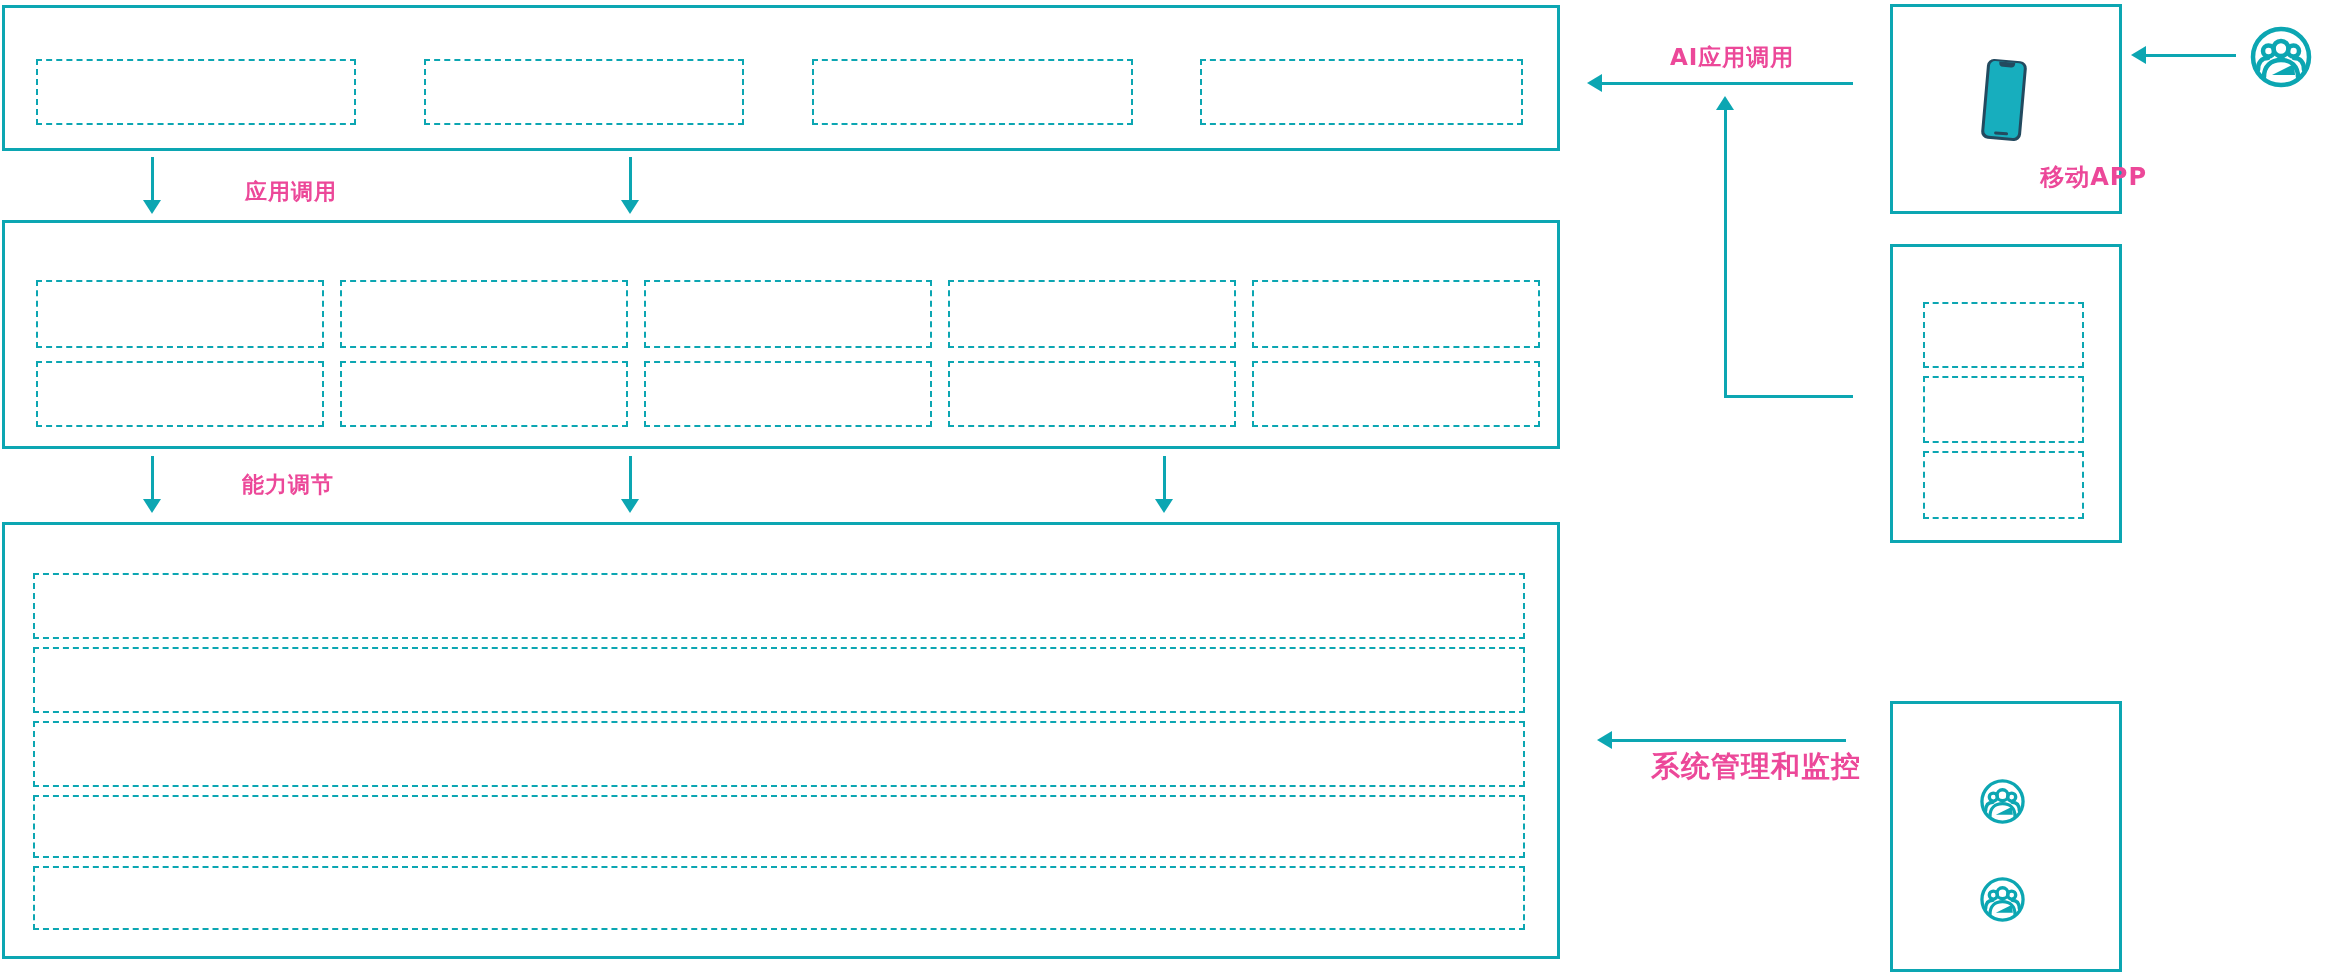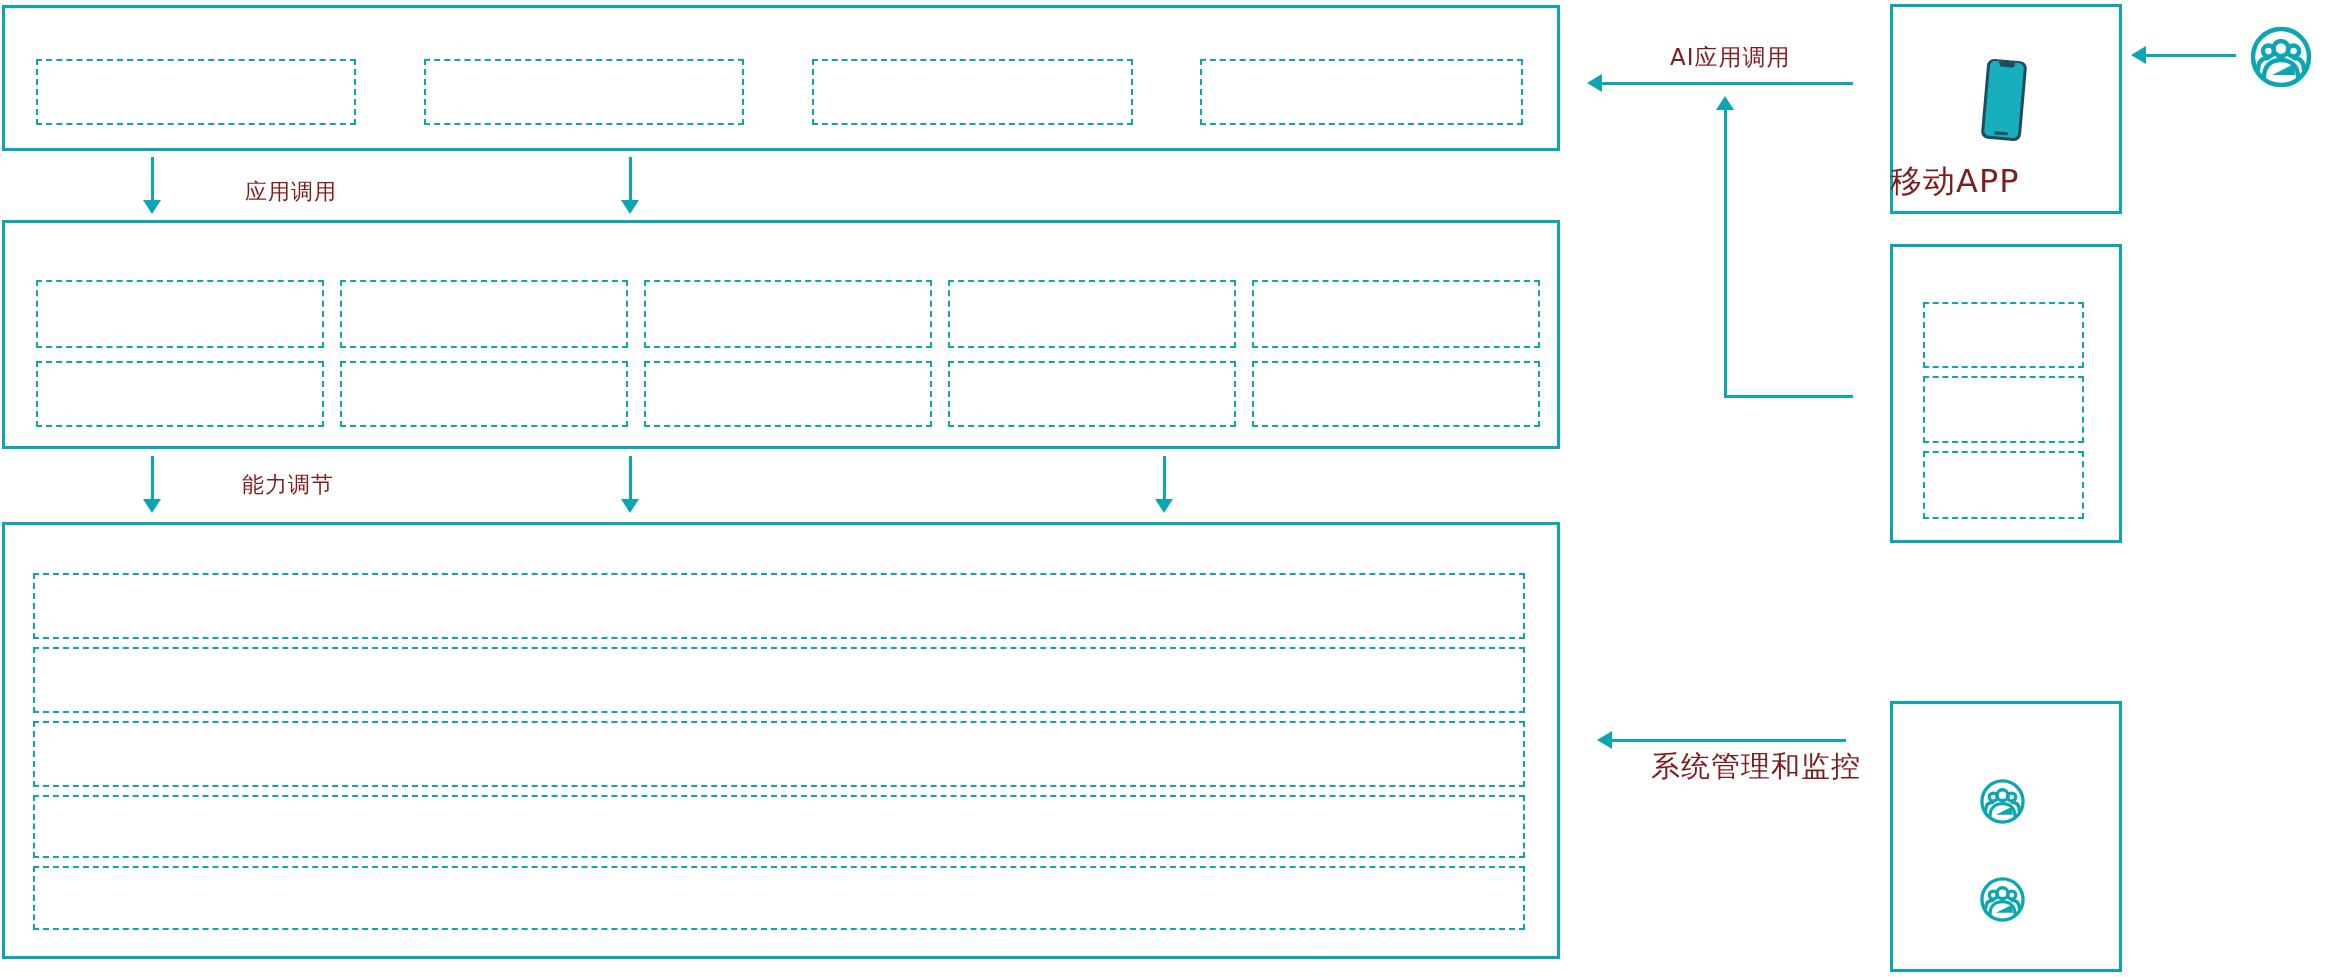--- a/index.html
+++ b/index.html
@@ -17,22 +17,22 @@
     box-sizing:border-box;
   }
   .dashed{
     position:absolute;
     border:2px dashed #0ca6b2;
     box-sizing:border-box;
     background:transparent;
   }
   .lbl{
     position:absolute;
-    color:#7f1d1d;
-    font-weight:400;
+    color:#ec4899;
+    font-weight:700;
     font-size:22px;
     line-height:1.1;
     white-space:nowrap;
     letter-spacing:1px;
   }
   .hline{position:absolute;height:3px;background:#0ca6b2;}
   .vline{position:absolute;width:3px;background:#0ca6b2;}
   .arr{position:absolute;width:0;height:0;}
   .arr-down{border-left:9px solid transparent;border-right:9px solid transparent;border-top:14px solid #0ca6b2;}
   .arr-up{border-left:9px solid transparent;border-right:9px solid transparent;border-bottom:14px solid #0ca6b2;}
@@ -91,21 +91,21 @@
   <div class="dashed" style="left:33px;top:721px;width:1492px;height:66px"></div>
   <div class="dashed" style="left:33px;top:795px;width:1492px;height:63px"></div>
   <div class="dashed" style="left:33px;top:866px;width:1492px;height:64px"></div>
 
   <div class="band" style="left:1890px;top:4px;width:232px;height:210px"></div>
   <div class="phone" style="left:1984px;top:60px">
     <div class="screen"></div>
     <div class="notch"></div>
     <div class="home"></div>
   </div>
-  <div class="lbl" style="left:1890px;top:164px;width:257px;text-align:left;font-size:32px">移动APP</div>
+  <div class="lbl" style="left:1890px;top:164px;width:257px;text-align:right;font-size:24px">移动APP</div>
 
   <div class="band" style="left:1890px;top:244px;width:232px;height:299px"></div>
   <div class="dashed" style="left:1923px;top:302px;width:161px;height:66px"></div>
   <div class="dashed" style="left:1923px;top:376px;width:161px;height:67px"></div>
   <div class="dashed" style="left:1923px;top:451px;width:161px;height:68px"></div>
 
   <div class="band" style="left:1890px;top:701px;width:232px;height:271px"></div>
   <div class="usericon" style="left:1979px;top:778px">
     <svg width="47" height="47" viewBox="0 0 64 64" fill="none" stroke="#0ca6b2" stroke-width="4.5" stroke-linecap="round">
       <circle cx="32" cy="32" r="28"></circle>

